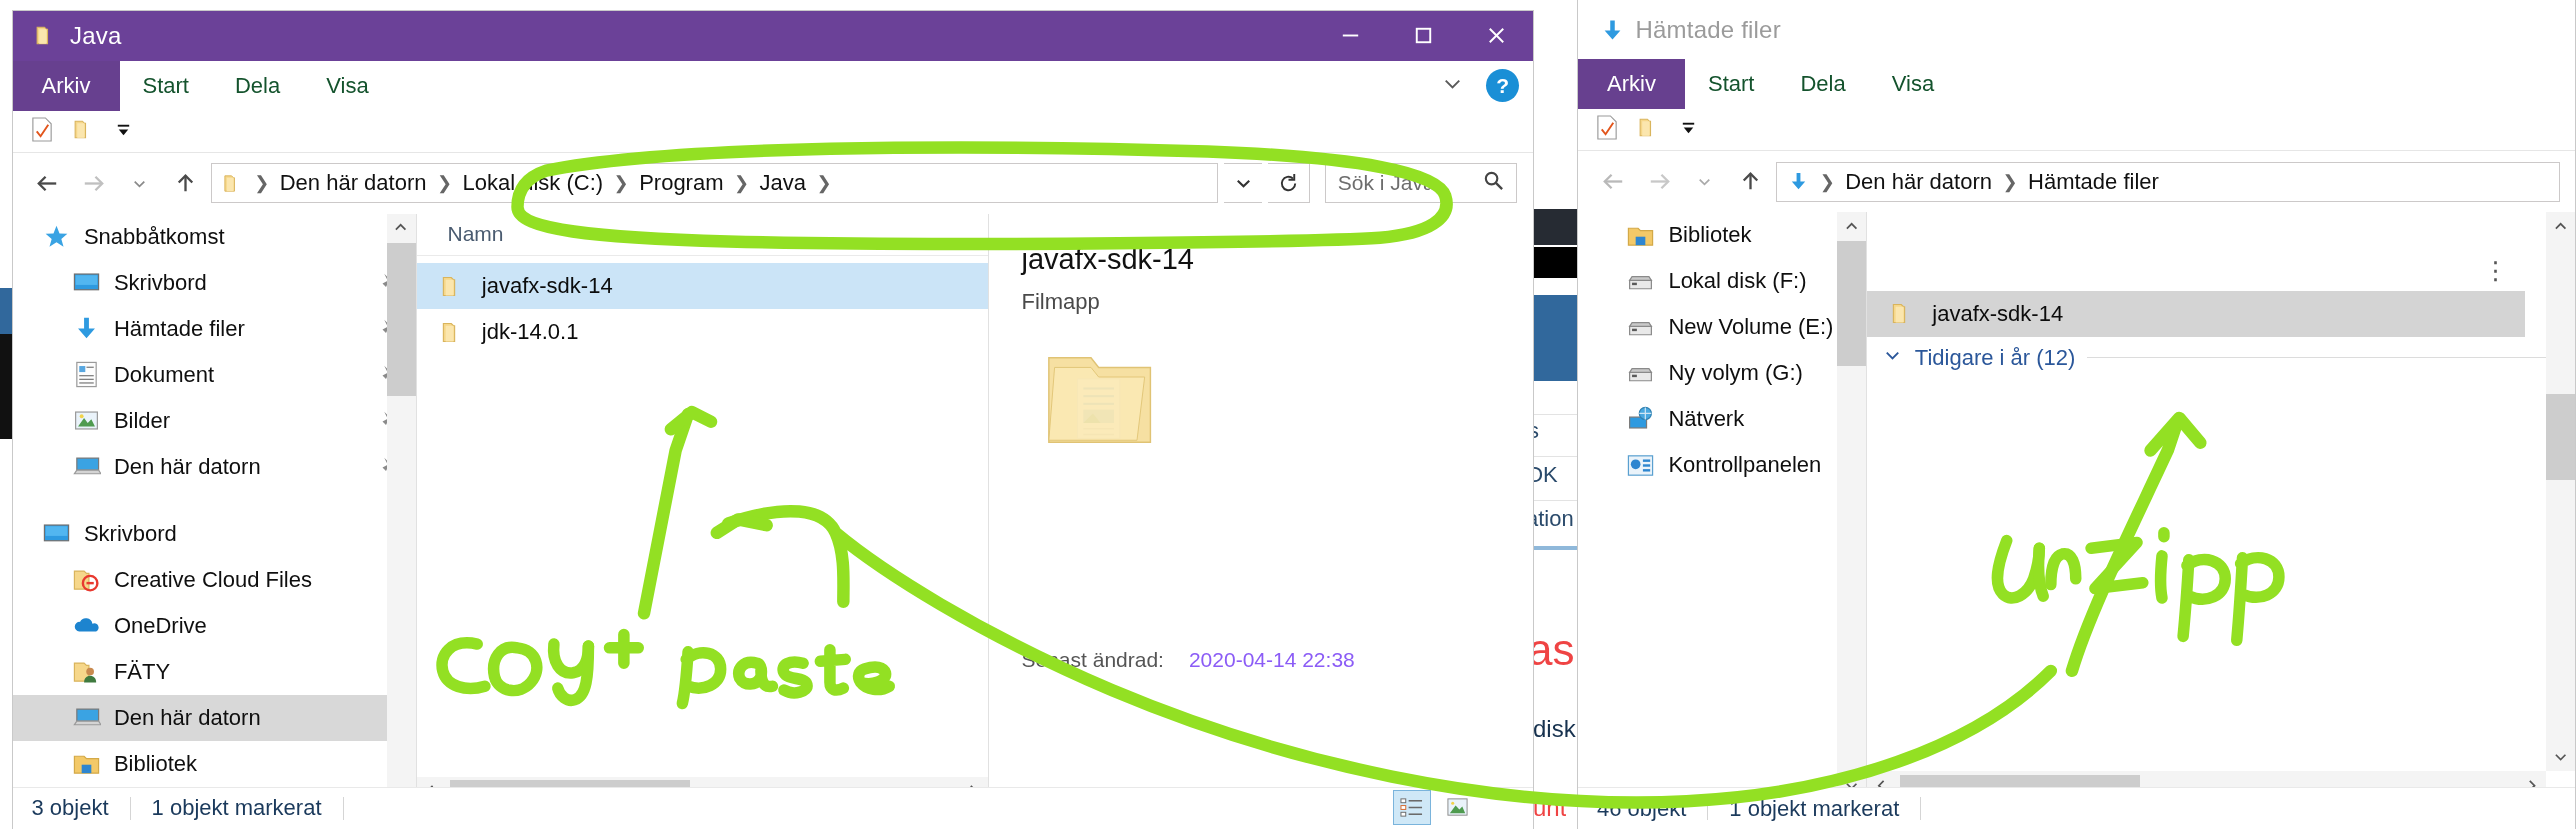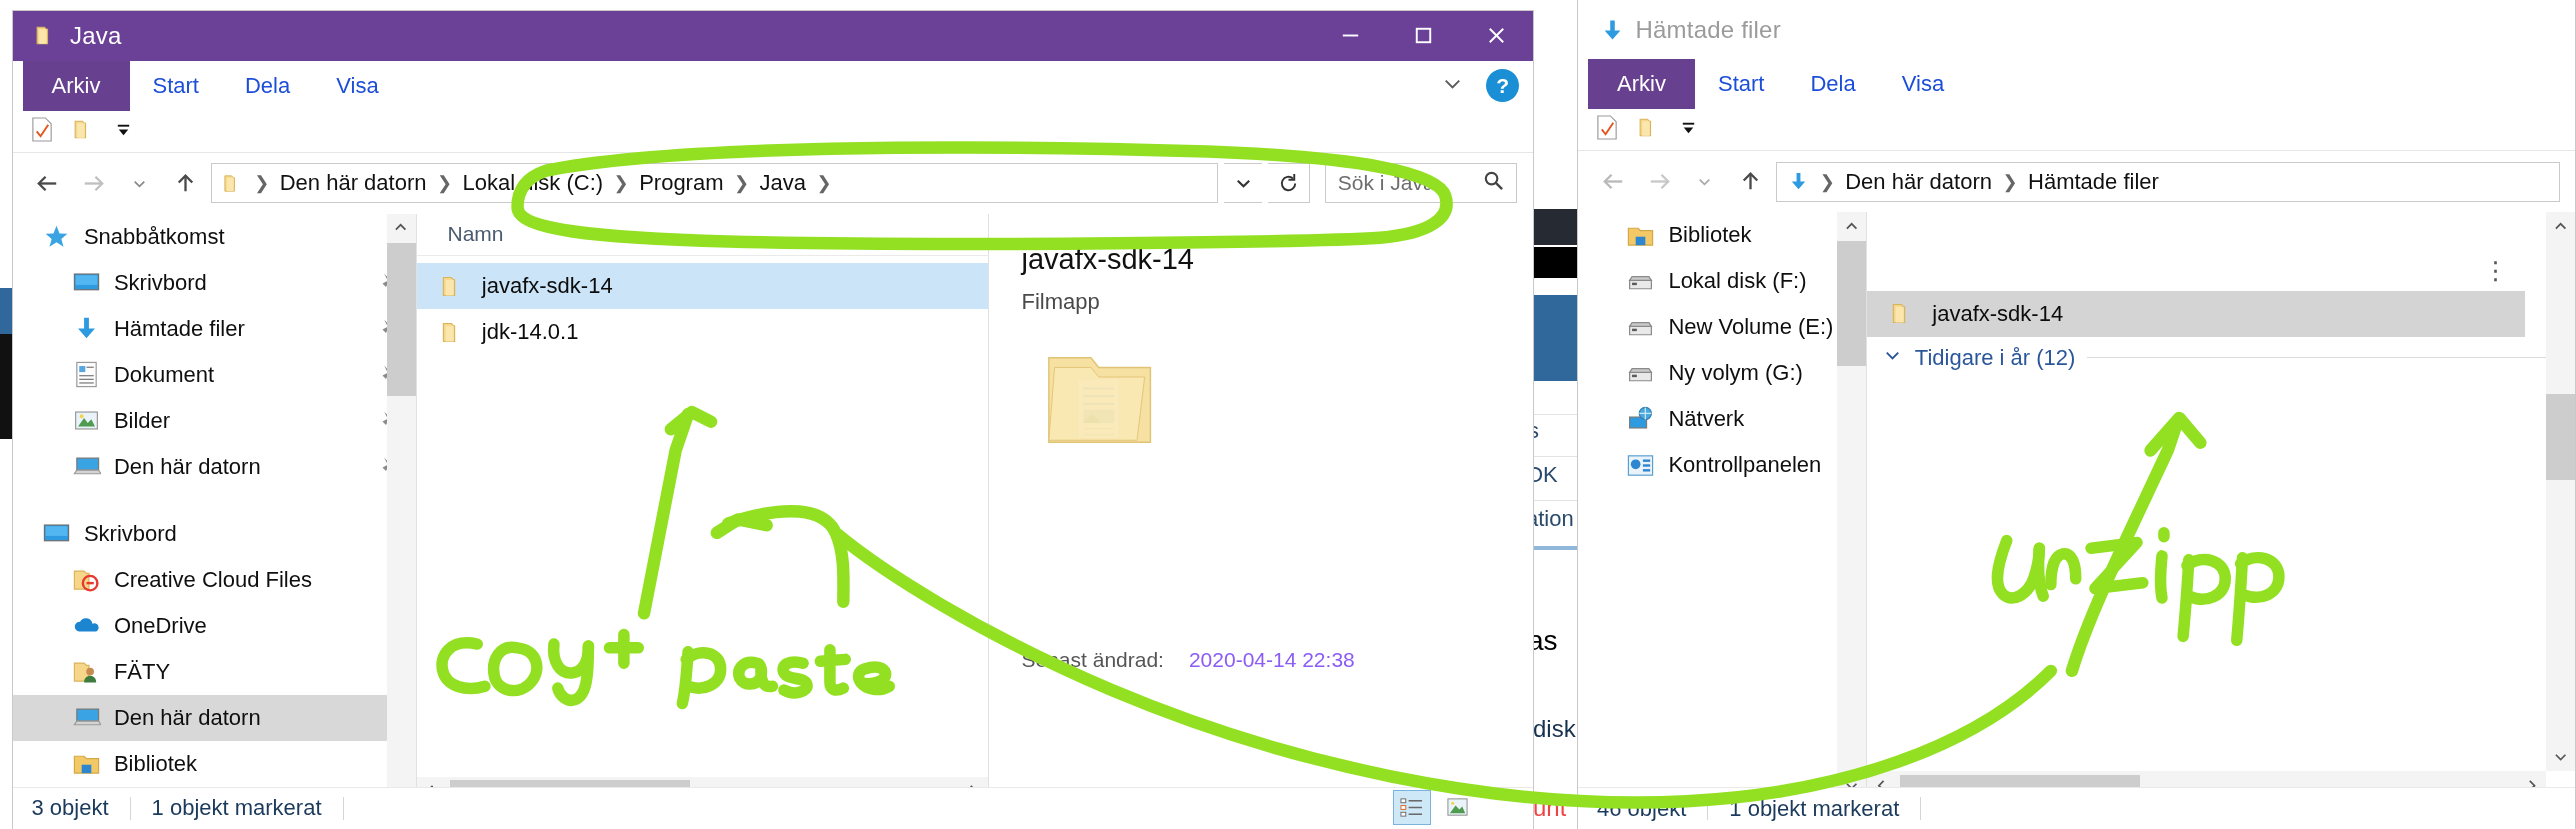--- a/index.html
+++ b/index.html
@@ -32,24 +32,24 @@
   .title-ico { width:25px; height:25px; margin-right:11.5px; flex:0 0 auto; }
   .title-text { font-size:24px; letter-spacing:0.2px; }
   .titlebar.purple .title-text { color:#ffffff; }
   .titlebar.plain .title-text { color:#9b9b9b; }
 
   .wincontrols { position:absolute; right:0; top:0; height:50px; display:flex; }
   .wc { width:73px; height:50px; display:flex; align-items:center; justify-content:center; }
   .wc svg { display:block; }
 
   
-  .ribbon { height:50px; background:#ffffff; display:flex; align-items:stretch; position:relative;padding-left:10px; }
+  .ribbon { height:50px; background:#ffffff; display:flex; align-items:stretch; position:relative; }
   .rtab {
     display:flex; align-items:center; justify-content:center;
-    font-size:22px; color:#1d4ed8; padding:0 23px;
+    font-size:22px; color:#14532d; padding:0 23px;
   }
   .rtab.active { background:#67408f; color:#ffffff; min-width:107px; }
   .ribbon-right { position:absolute; right:13.4px; top:0; height:50px; display:flex; align-items:center; gap:19px; }
   .help-badge {
     width:33px; height:33px; border-radius:50%; background:#1a8fd6;
     color:#fff; font-size:21px; font-weight:bold;
     display:flex; align-items:center; justify-content:center;
   }
 
   
@@ -150,21 +150,21 @@
   <div class="bg-panel" style="left:1524px; top:278px; width:56px; height:17px;"></div>
   <div class="bg-blue" style="left:1524px; top:295px; width:56px; height:86px;"></div>
   <div class="bg-panel" style="left:1524px; top:381px; width:56px; height:422px;"></div>
   <div class="bg-line" style="left:1524px; top:414px; width:56px;"></div>
   <div class="bg-text" style="left:1528px; top:418px; font-size:22px;">s</div>
   <div class="bg-line" style="left:1524px; top:456px; width:56px;"></div>
   <div class="bg-text" style="left:1526px; top:462px; font-size:22px;">OK</div>
   <div class="bg-line" style="left:1524px; top:500px; width:56px;"></div>
   <div class="bg-text" style="left:1526px; top:506px; font-size:22px;">ation</div>
   <div class="bg-line" style="left:1524px; top:546px; width:56px; background:#8fb8da; height:3.8px;"></div>
-  <div class="bg-text" style="left:1528px; top:625px; font-size:28px; color:#000000;">as</div>
+  <div class="bg-text" style="left:1528px; top:625px; font-size:44px; color:#ef4444;">as</div>
   <div class="bg-text" style="left:1533px; top:715px; font-size:24px; color:#17324f;">disk</div>
   <div class="bg-text" style="left:1533px; top:794px; font-size:24px; color:#ef4444;">unt</div>
 
   <div class="bg-dark-bar" style="left:0; top:334px; width:11.5px; height:105px; background:#111;"></div>
   <div class="bg-blue" style="left:0; top:288px; width:11.5px; height:46px;"></div>
 
   <div class="win" style="left:11.5px; top:9.6px; width:1522px; height:820px;">
 
     <div class="titlebar purple">
       <span class="title-ico">

